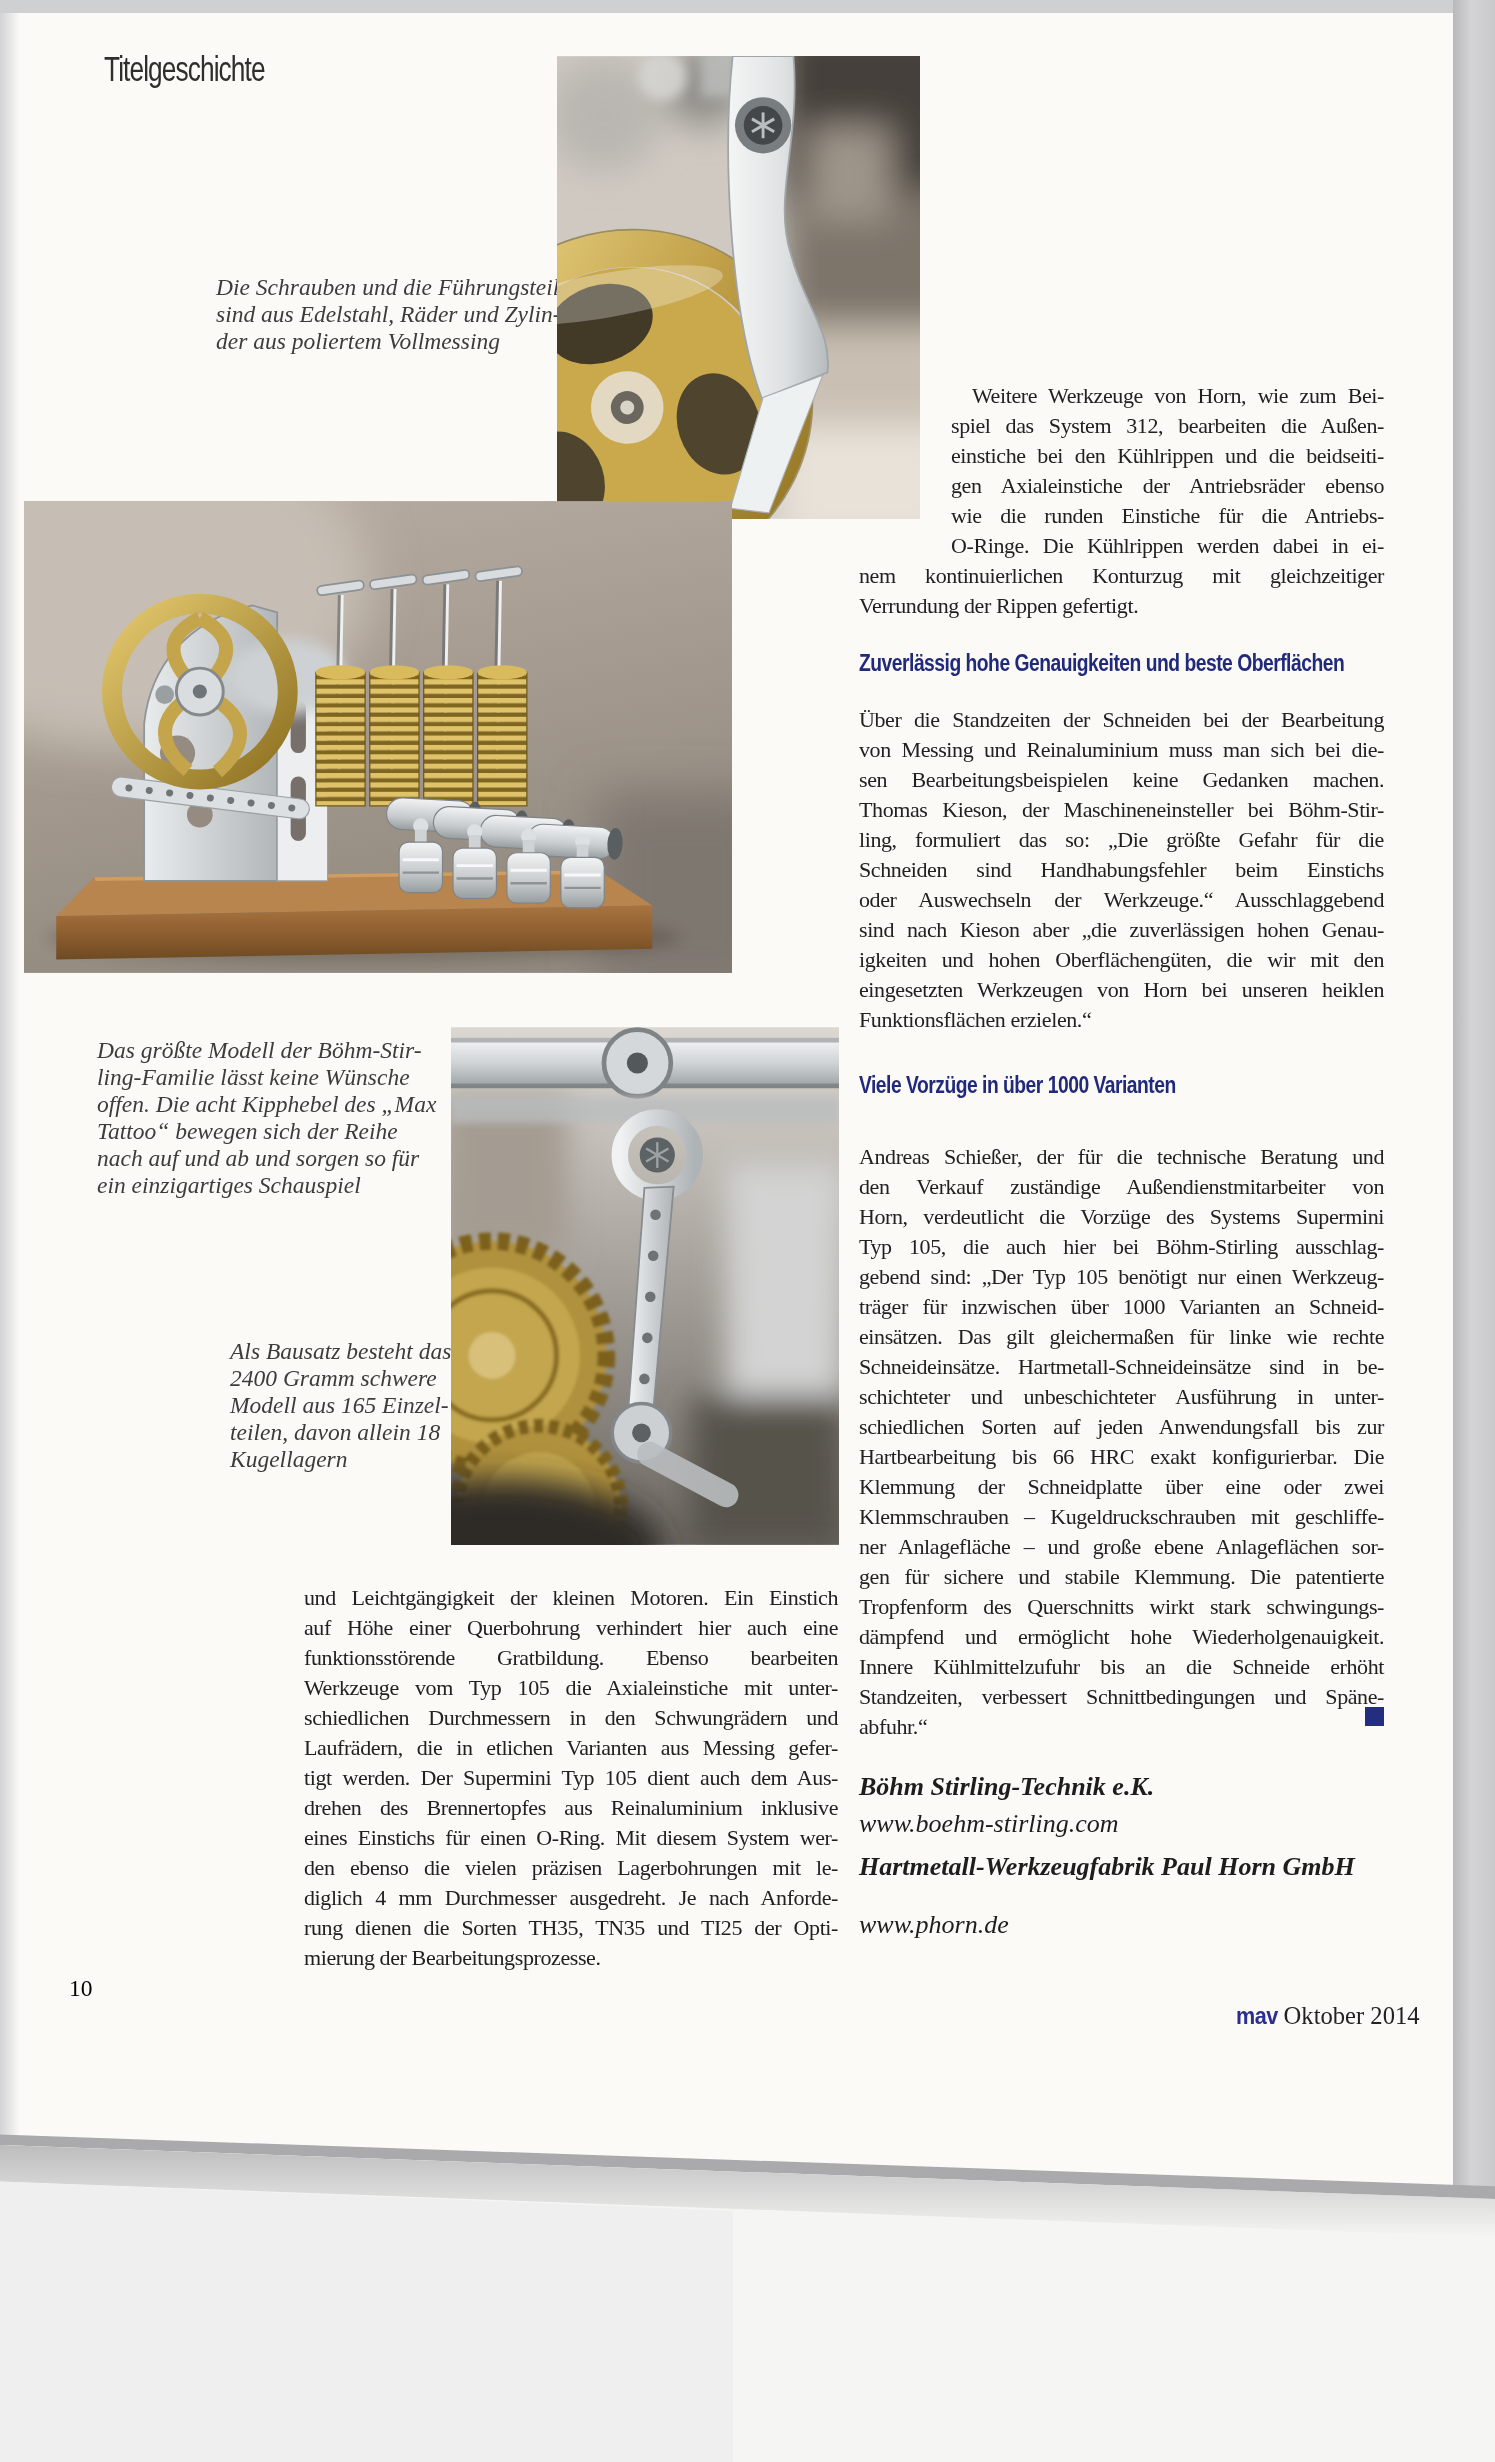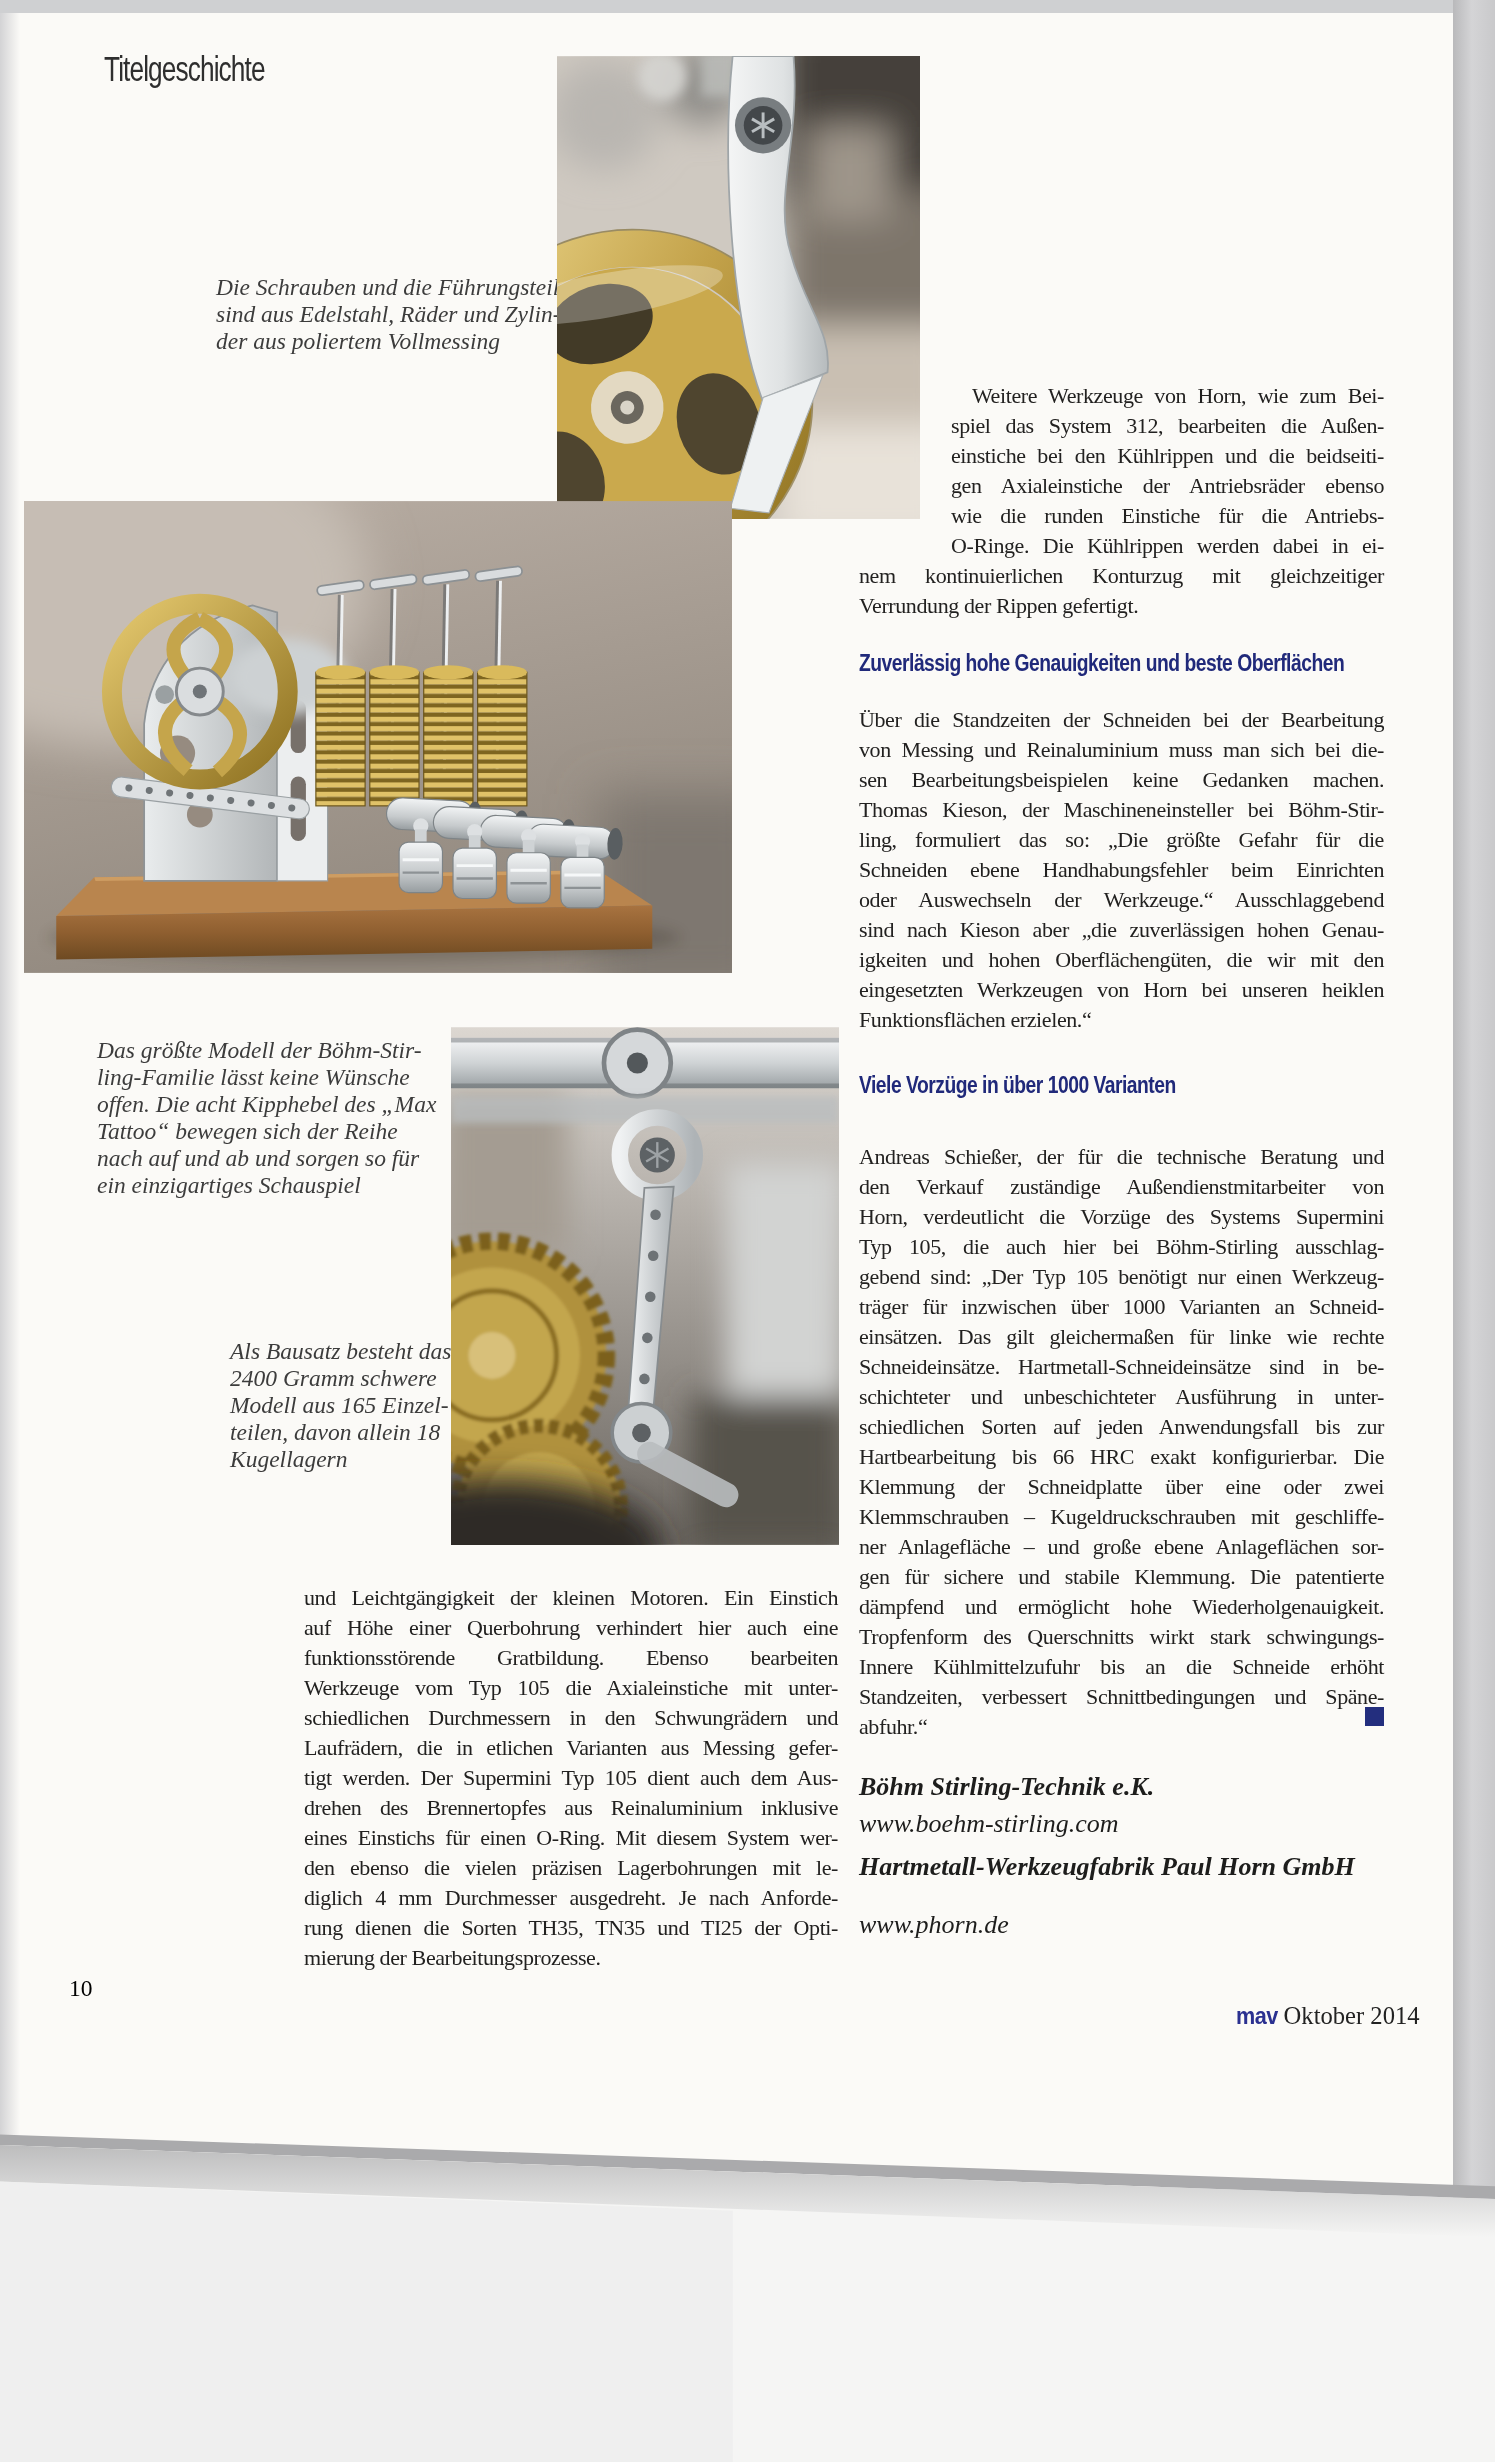--- a/index.html
+++ b/index.html
@@ -392,21 +392,21 @@
           <div class="ln last">Verrundung der Rippen gefertigt.</div>
         </div>
     </div>
     <div class="abs blue-head" style="left:0;top:650px;">Zuverlässig hohe Genauigkeiten und beste Oberflächen</div>
     <div class="abs bodytext col" style="left:0;top:705px;">
         <div class="ln">Über die Standzeiten der Schneiden bei der Bearbeitung</div>
         <div class="ln">von Messing und Reinaluminium muss man sich bei die-</div>
         <div class="ln">sen Bearbeitungsbeispielen keine Gedanken machen.</div>
         <div class="ln">Thomas Kieson, der Maschineneinsteller bei Böhm-Stir-</div>
         <div class="ln">ling, formuliert das so: „Die größte Gefahr für die</div>
-        <div class="ln">Schneiden ebene Handhabungsfehler beim Einrichten</div>
+        <div class="ln">Schneiden sind Handhabungsfehler beim Einstichs</div>
         <div class="ln">oder Auswechseln der Werkzeuge.“ Ausschlaggebend</div>
         <div class="ln">sind nach Kieson aber „die zuverlässigen hohen Genau-</div>
         <div class="ln">igkeiten und hohen Oberflächengüten, die wir mit den</div>
         <div class="ln">eingesetzten Werkzeugen von Horn bei unseren heiklen</div>
         <div class="ln last">Funktionsflächen erzielen.“</div>
       </div>
     <div class="abs blue-head" style="left:0;top:1072px;">Viele Vorzüge in über 1000 Varianten</div>
     <div class="abs bodytext col" style="left:0;top:1142px;">
         <div class="ln">Andreas Schießer, der für die technische Beratung und</div>
         <div class="ln">den Verkauf zuständige Außendienstmitarbeiter von</div>
@@ -416,22 +416,22 @@
         <div class="ln">träger für inzwischen über 1000 Varianten an Schneid-</div>
         <div class="ln">einsätzen. Das gilt gleichermaßen für linke wie rechte</div>
         <div class="ln">Schneideinsätze. Hartmetall-Schneideinsätze sind in be-</div>
         <div class="ln">schichteter und unbeschichteter Ausführung in unter-</div>
         <div class="ln">schiedlichen Sorten auf jeden Anwendungsfall bis zur</div>
         <div class="ln">Hartbearbeitung bis 66 HRC exakt konfigurierbar. Die</div>
         <div class="ln">Klemmung der Schneidplatte über eine oder zwei</div>
         <div class="ln">Klemmschrauben – Kugeldruckschrauben mit geschliffe-</div>
         <div class="ln">ner Anlagefläche – und große ebene Anlageflächen sor-</div>
         <div class="ln">gen für sichere und stabile Klemmung. Die patentierte</div>
+        <div class="ln">Tropfenform des Querschnitts wirkt stark schwingungs-</div>
         <div class="ln">dämpfend und ermöglicht hohe Wiederholgenauigkeit.</div>
-        <div class="ln">Tropfenform des Querschnitts wirkt stark schwingungs-</div>
         <div class="ln">Innere Kühlmittelzufuhr bis an die Schneide erhöht</div>
         <div class="ln">Standzeiten, verbessert Schnittbedingungen und Späne-</div>
         <div class="ln last">abfuhr.“</div>
       </div>
     <div class="abs" id="end-marker" style="left:506px;top:1707px;"></div>
     <div class="abs contact-name" style="left:0;top:1772px;">Böhm Stirling-Technik e.K.</div>
     <div class="abs contact-url" style="left:0;top:1809px;">www.boehm-stirling.com</div>
     <div class="abs contact-name" style="left:0;top:1852px;">Hartmetall-Werkzeugfabrik Paul Horn GmbH</div>
     <div class="abs contact-url" style="left:0;top:1910px;">www.phorn.de</div>
   </div>

